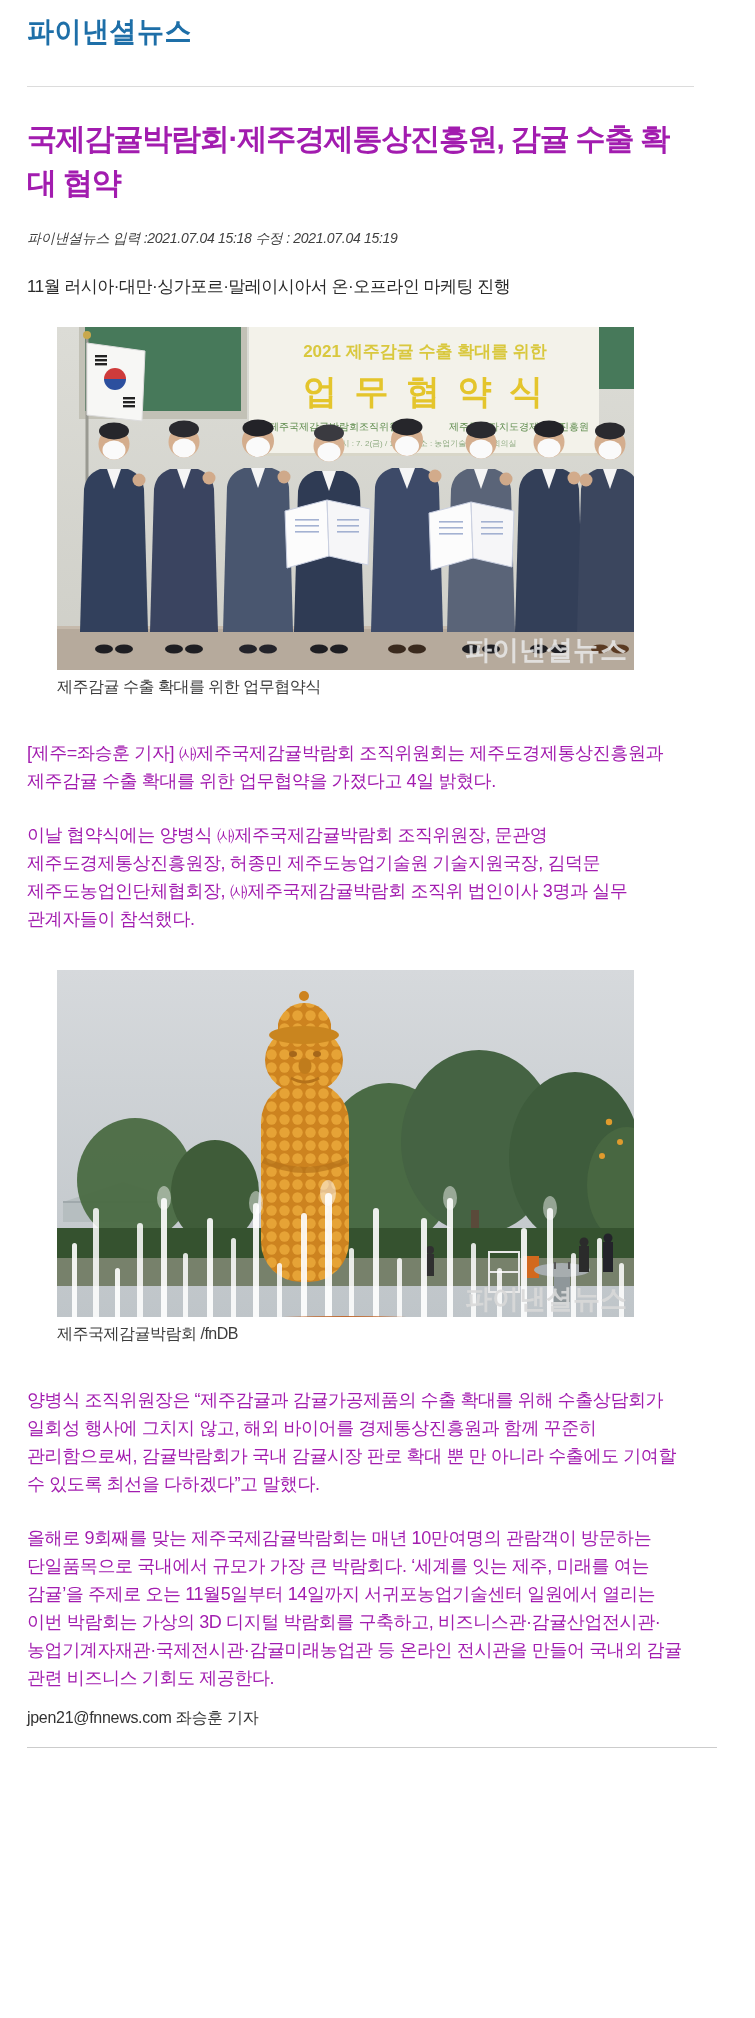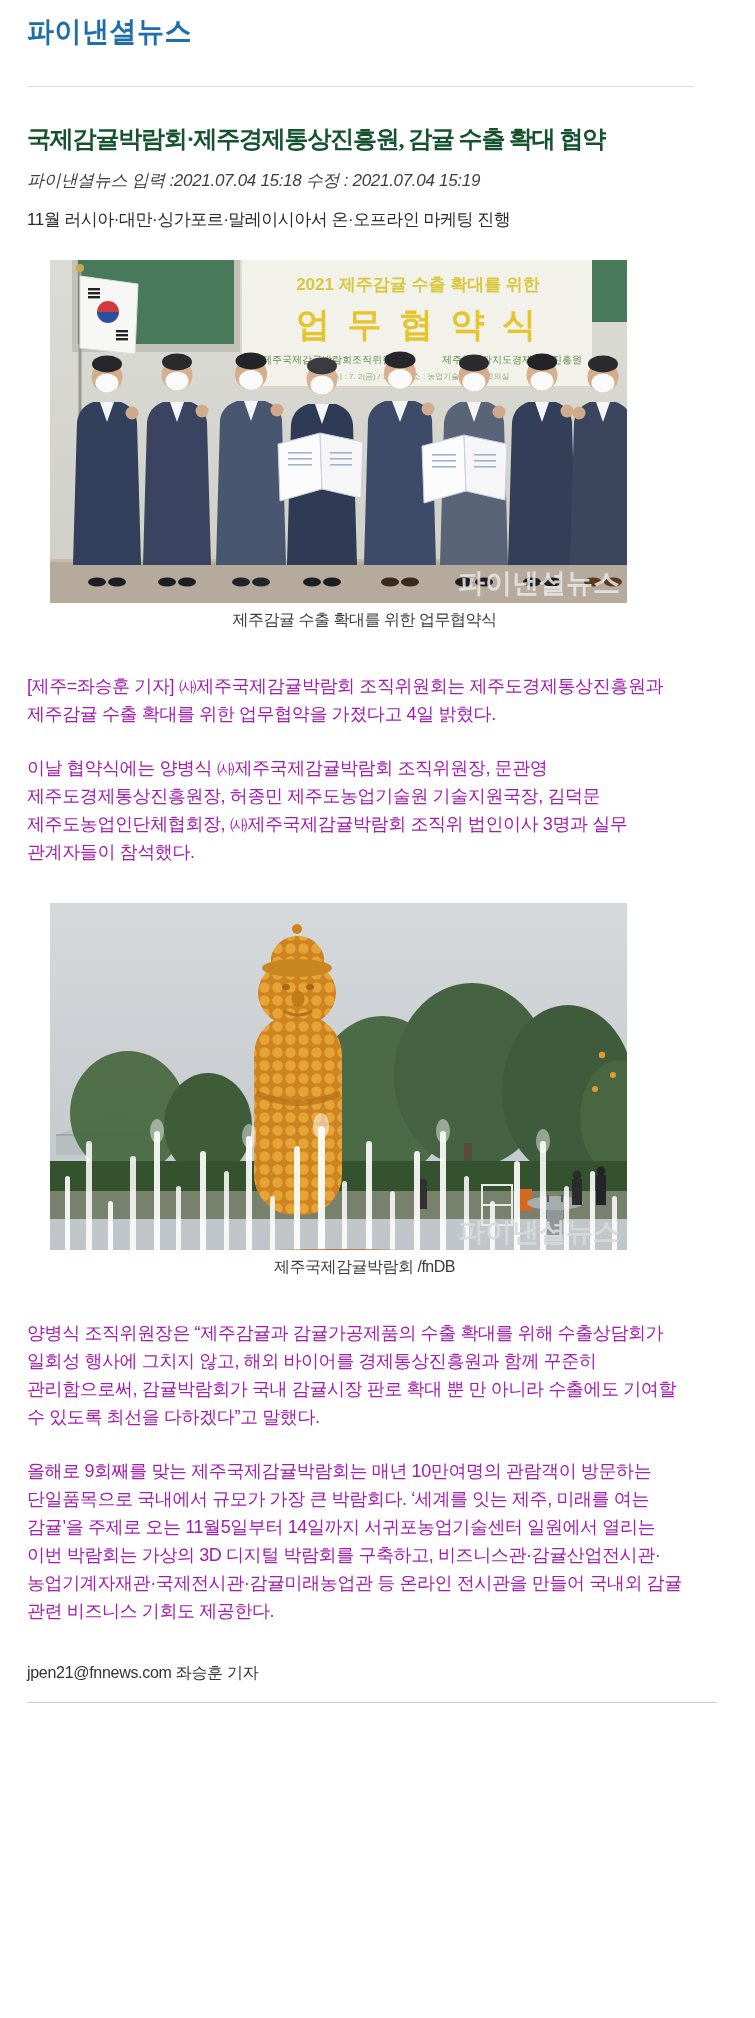--- a/index.html
+++ b/index.html
@@ -2,29 +2,29 @@
 <html><head>
 <meta charset="utf-8">
 <style>
   html,body{margin:0;padding:0;background:#ffffff;}
   body{width:755px;min-height:2018px;font-family:"Liberation Sans","DejaVu Sans",sans-serif;color:#333;}
   .page{width:721px;}
   .site-header{padding:14px 27px 0 27px;}
   .logo{display:inline-block;font-size:27px;font-weight:800;color:#1e6fa8;letter-spacing:0.5px;transform:scaleY(1.05);cursor:pointer;}
   .top-divider{border:none;border-top:1px solid #dcdcdc;margin:36px 0 0 0;}
   .content{padding:0 27px;}
-  h1.article-title{margin:30px 0 0 0;font-size:24px;line-height:44px;font-weight:700;color:#14532d;letter-spacing:-1.2px;font-family:Liberation Serif, serif;}
-  .byline{margin-top:8px;font-size:17px;font-style:italic;color:#3f3f3f;letter-spacing:-0.3px;}
-  .subtitle{margin-top:16px;font-size:17px;color:#2a2a2a;letter-spacing:-0.5px;}
-  figure{margin:14px 0 0 8px;padding:15px;text-align:center;}
+  h1.article-title{margin:30px 0 0 0;font-size:30px;line-height:44px;font-weight:700;color:#a21caf;letter-spacing:-1.2px;}
+  .byline{margin-top:25px;font-size:14px;font-style:italic;color:#3f3f3f;letter-spacing:-0.3px;}
+  .subtitle{margin-top:27px;font-size:17px;color:#2a2a2a;letter-spacing:-0.5px;}
+  figure{margin:14px 0 0 15px;padding:15px;}
   figure.expo{margin-top:22px;}
   figure svg{display:block;}
   figcaption{margin-top:7px;font-size:16px;color:#3c3c3c;letter-spacing:-0.5px;}
   p.body-par{margin:26px 8px 0 0;font-size:18px;line-height:28px;color:#a21caf;letter-spacing:-0.4px;word-break:keep-all;overflow-wrap:break-word;max-width:701px;}
-  .email-line{margin-top:38px;font-size:16px;color:#333;letter-spacing:-0.3px;}
+  .email-line{margin-top:16px;font-size:16px;color:#333;letter-spacing:-0.3px;}
   .copyright{margin-top:24px;font-size:16px;color:#3a3a3a;letter-spacing:-0.5px;}
   .bottom-divider{border:none;border-top:1px solid #cccccc;margin:18px 0 0 0;width:690px;}
   .tail-space{height:90px;}
 </style>
 </head>
 <body>
 
 <div class="page">
 
   <div class="site-header">

